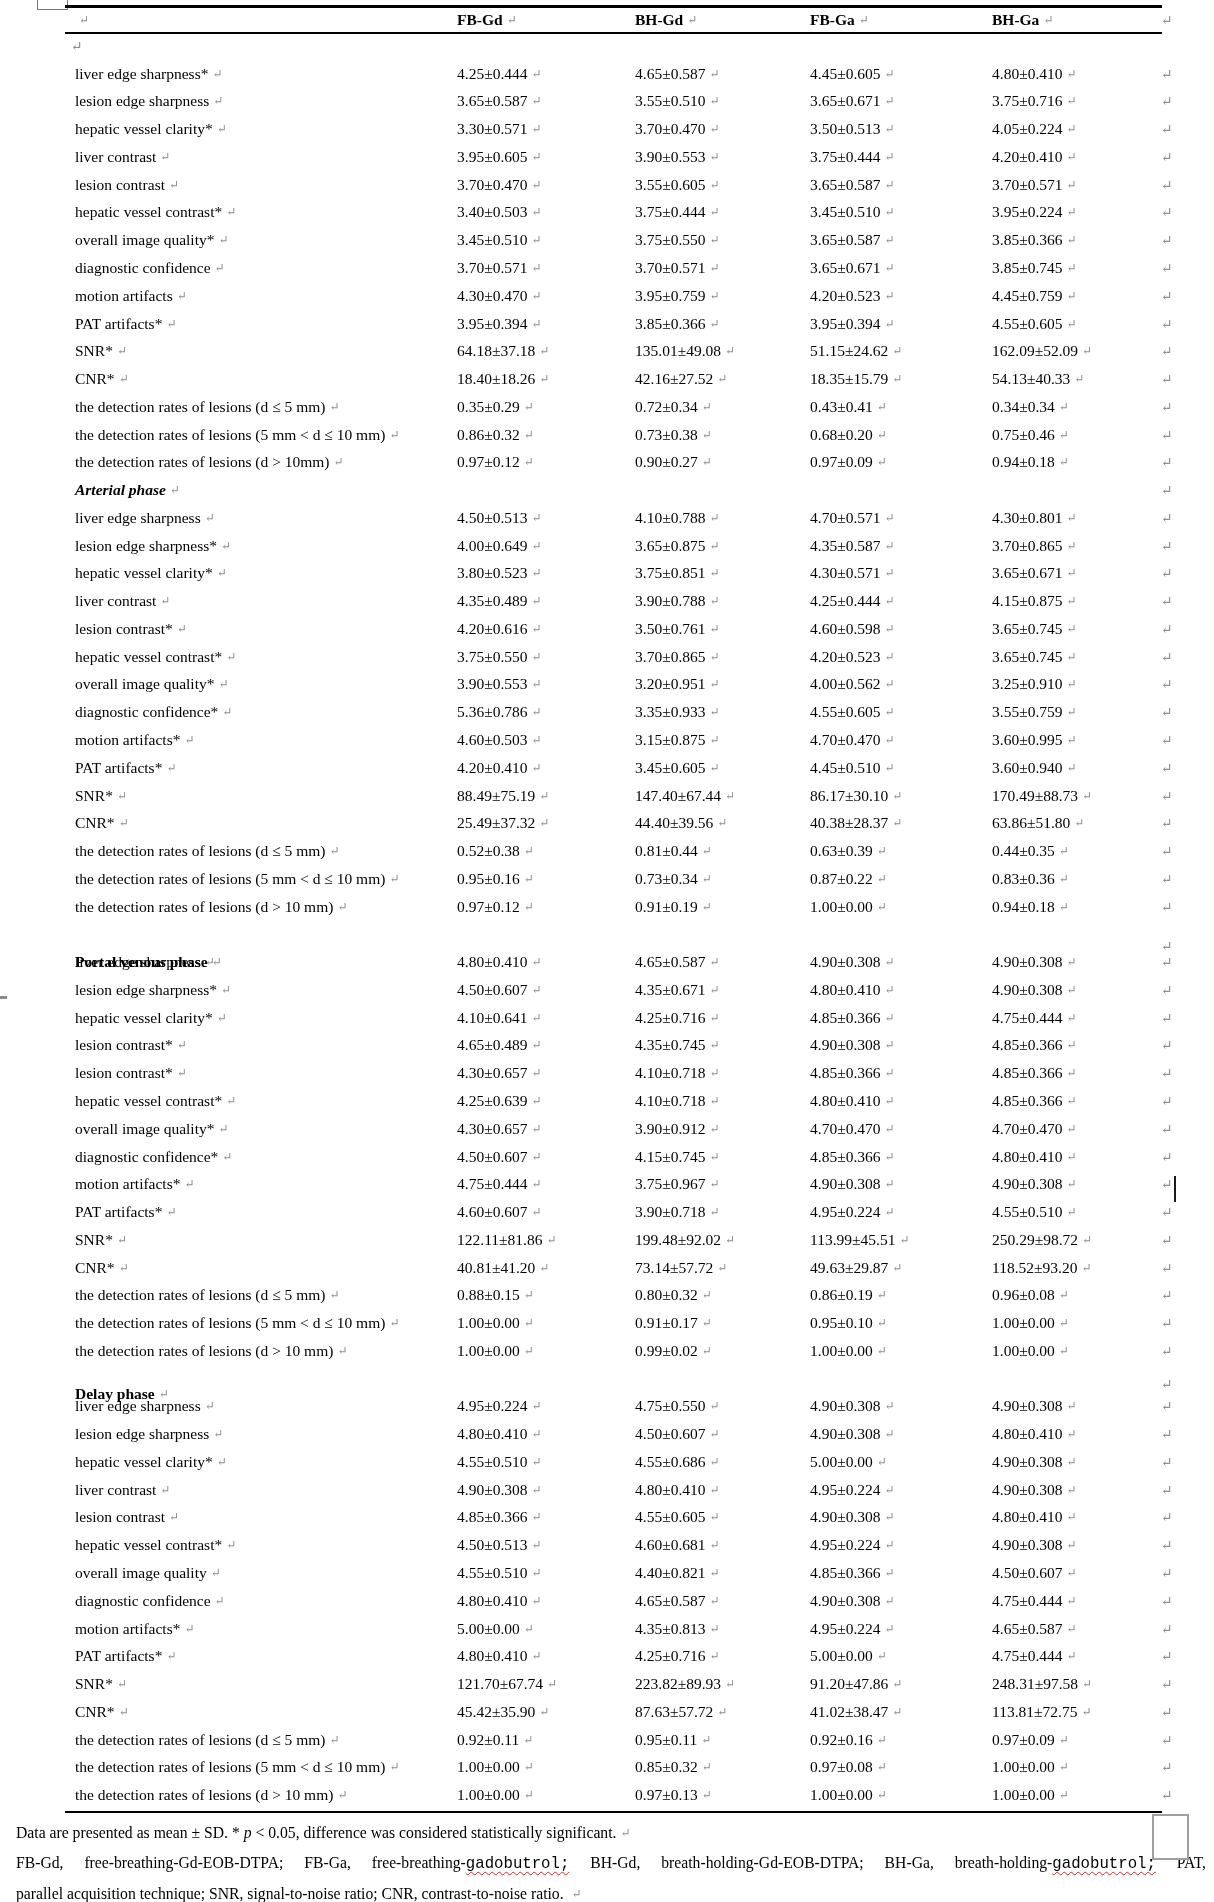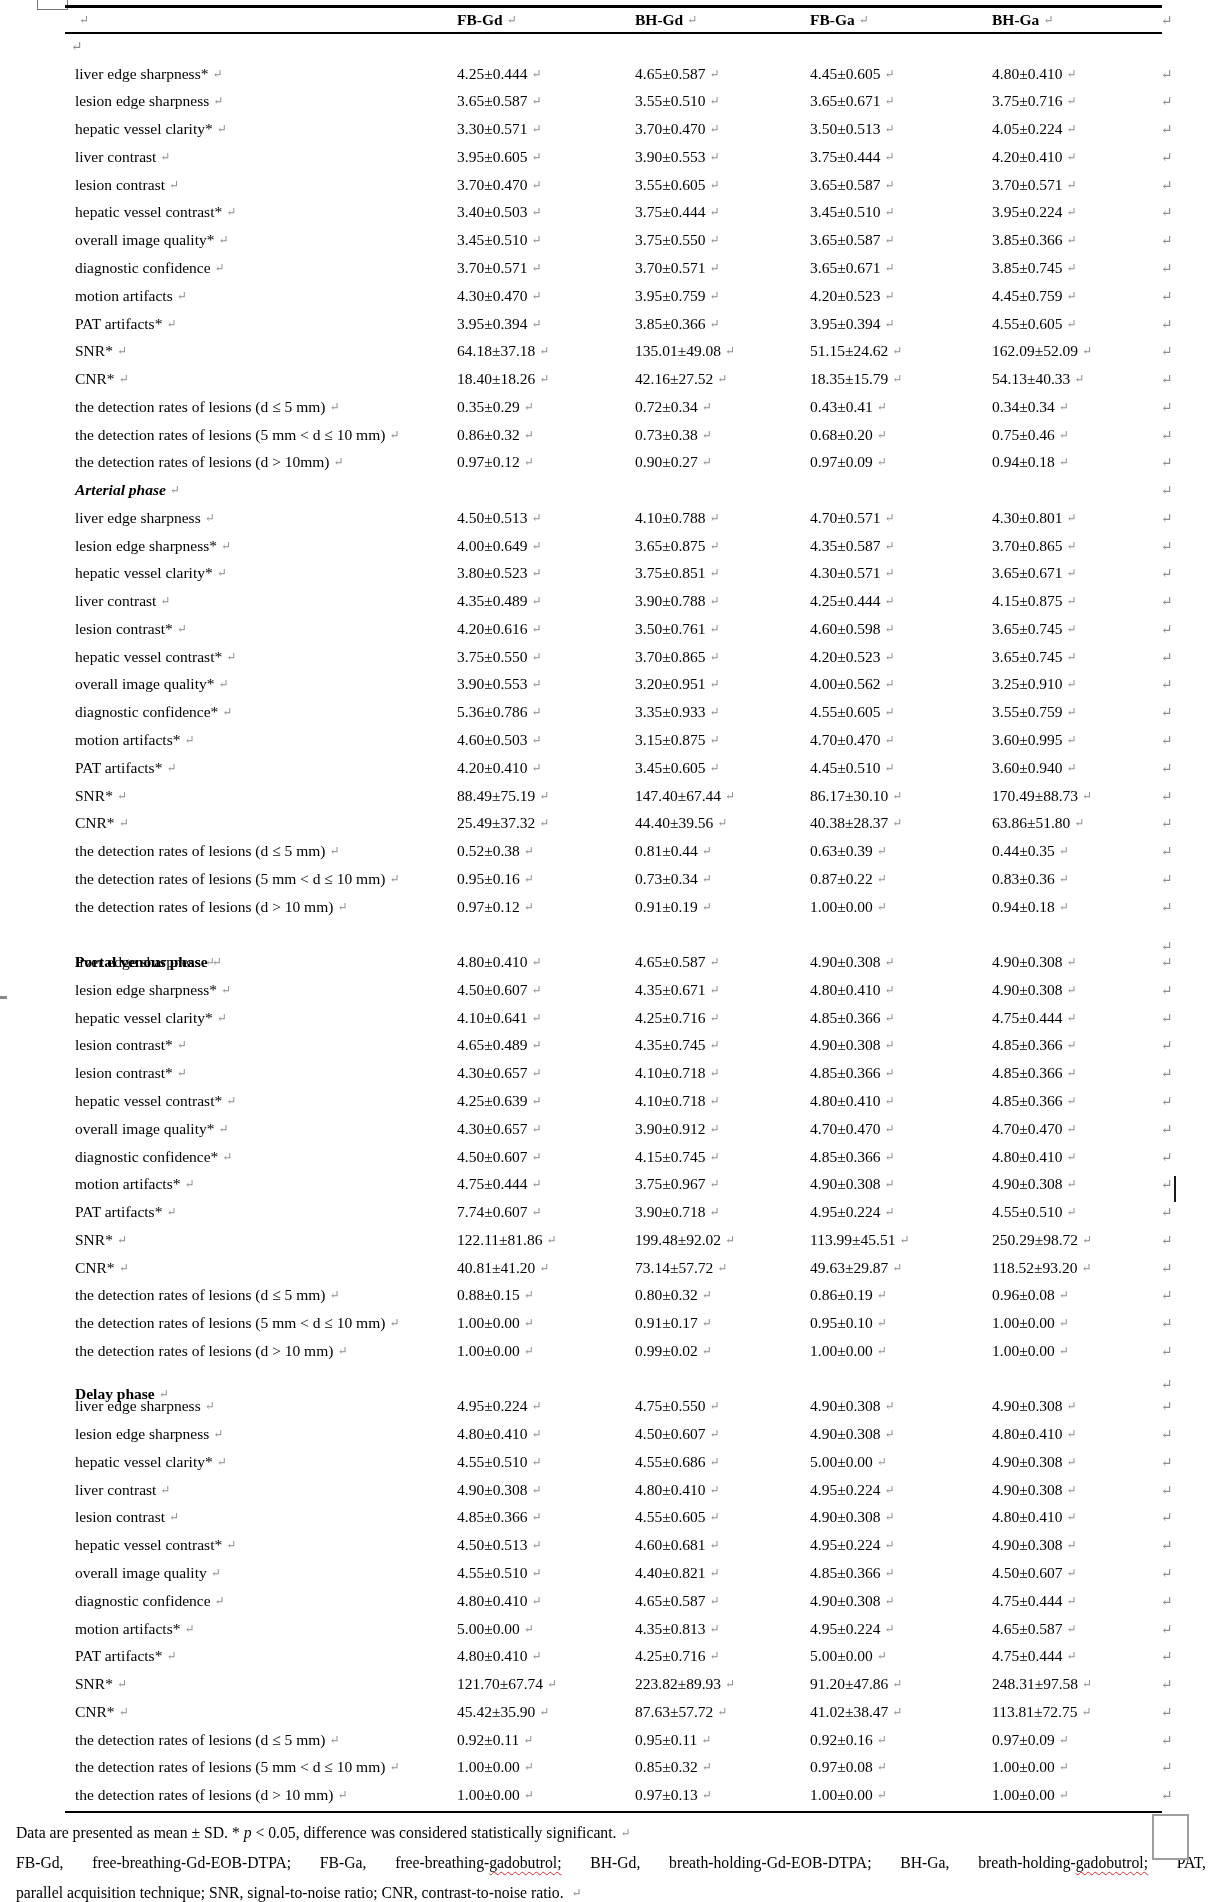--- a/index.html
+++ b/index.html
@@ -20,21 +20,21 @@
   .lab{padding-left:10px;overflow:visible;}
   .cell{overflow:visible;}
   .cm{color:#8f8f8f;font-size:12px;margin-left:4px;vertical-align:1px;}
   .rm{color:#8f8f8f;font-size:14px;padding-left:6px;}
   #footnotes{position:absolute;left:16px;top:1818px;width:1190px;
              font-size:15.7px;line-height:30px;}
   .fline{white-space:nowrap;}
   .fline.just{white-space:normal;text-align:justify;text-align-last:justify;}
   .it{font-style:italic;}
   .sp{text-decoration:underline;text-decoration-style:wavy;
-      text-decoration-color:#d62a2a;text-decoration-thickness:1px;text-underline-offset:3px;}
+      text-decoration-color:#d62a2a;text-decoration-thickness:1px;text-underline-offset:3px;font-family:Liberation Mono, monospace;}
 </style>
 </head>
 <body>
 
 <div>
 
   <div class="frag-box"></div>
   <div class="rule" style="left:65px;top:5px;width:1097px;height:3px;"></div>
   <div class="rule" style="left:65px;top:32px;width:1097px;height:2px;"></div>
   <div class="rule" style="left:65px;top:1811px;width:1097px;height:2px;"></div>
@@ -366,21 +366,21 @@
       <div class="trow">
         <div class="cell lab"><span class="txt">motion artifacts*</span><span class="cm">↵</span></div>
         <div class="cell"><span class="txt">4.75±0.444</span><span class="cm">↵</span></div>
         <div class="cell"><span class="txt">3.75±0.967</span><span class="cm">↵</span></div>
         <div class="cell"><span class="txt">4.90±0.308</span><span class="cm">↵</span></div>
         <div class="cell"><span class="txt">4.90±0.308</span><span class="cm">↵</span></div>
         <div class="cell"><span class="rm">↵</span></div>
       </div>
       <div class="trow">
         <div class="cell lab"><span class="txt">PAT artifacts*</span><span class="cm">↵</span></div>
-        <div class="cell"><span class="txt">7.74±0.607</span><span class="cm">↵</span></div>
+        <div class="cell"><span class="txt">4.60±0.607</span><span class="cm">↵</span></div>
         <div class="cell"><span class="txt">3.90±0.718</span><span class="cm">↵</span></div>
         <div class="cell"><span class="txt">4.95±0.224</span><span class="cm">↵</span></div>
         <div class="cell"><span class="txt">4.55±0.510</span><span class="cm">↵</span></div>
         <div class="cell"><span class="rm">↵</span></div>
       </div>
       <div class="trow">
         <div class="cell lab"><span class="txt">SNR*</span><span class="cm">↵</span></div>
         <div class="cell"><span class="txt">122.11±81.86</span><span class="cm">↵</span></div>
         <div class="cell"><span class="txt">199.48±92.02</span><span class="cm">↵</span></div>
         <div class="cell"><span class="txt">113.99±45.51</span><span class="cm">↵</span></div>

